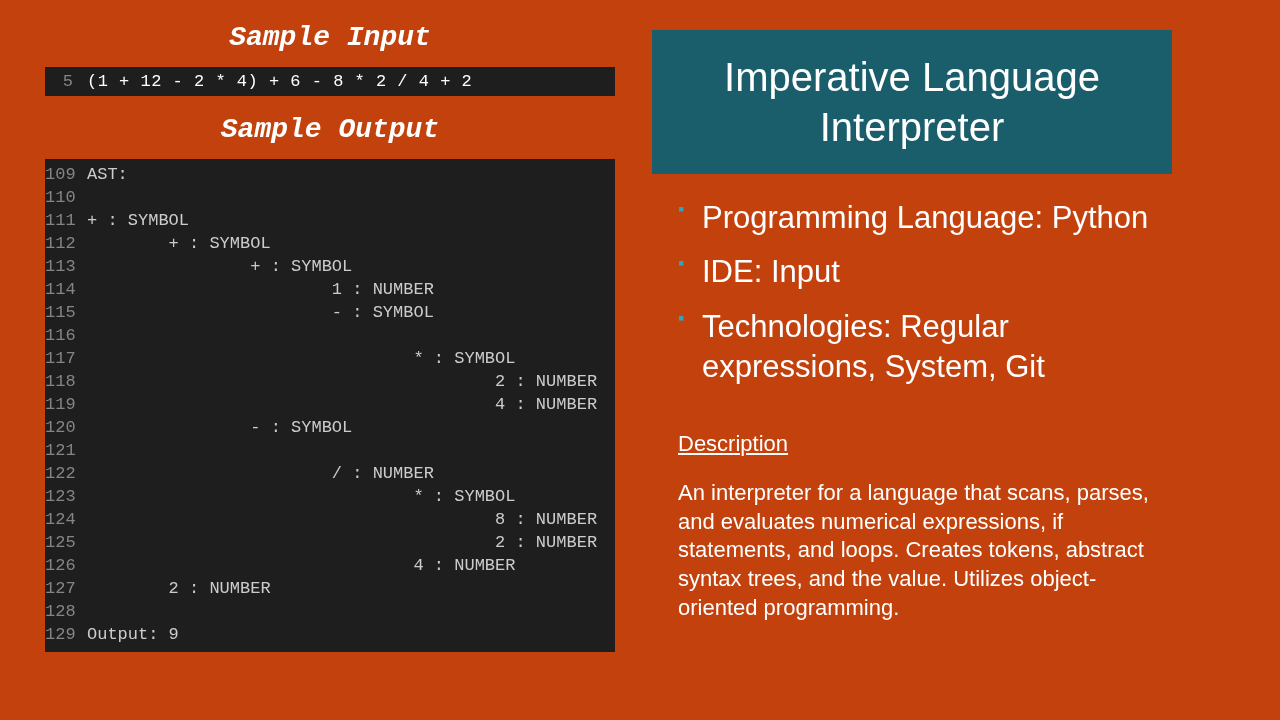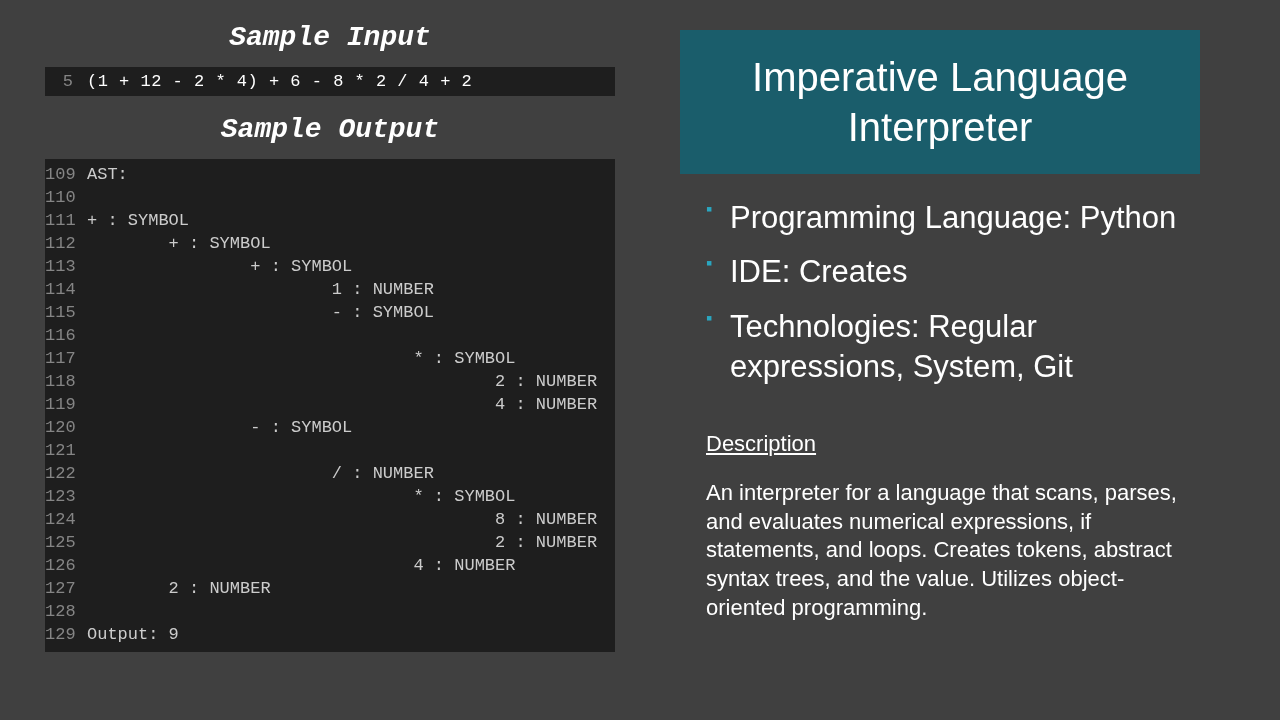--- a/index.html
+++ b/index.html
@@ -1,28 +1,28 @@
 <!DOCTYPE html>
 <html><head>
 <meta charset="utf-8">
 <style>
   * { box-sizing: border-box; margin: 0; padding: 0; }
   html, body { width: 1280px; height: 720px; background: #000; color: #fff; font-family: "Segoe UI", Arial, sans-serif; overflow: hidden; }
-  .slide { width: 1280px; height: 720px; background: #404040; position: relative; }
+  .slide { width: 1280px; height: 720px; background: #c2410c; position: relative; }
   .left { position: absolute; left: 45px; top: 22px; width: 570px; }
   .heading { font-family: "Consolas", "Courier New", monospace; font-style: italic; font-weight: bold; font-size: 28px; color: #fff; text-align: center; margin-bottom: 14px; }
   .code-block { background: #1e1e1e; font-family: "Consolas", "Courier New", monospace; font-size: 17px; line-height: 23px; color: #d4d4d4; }
   .code-block.input { padding: 3px 0; margin-bottom: 18px; }
   .code-block .row { display: flex; }
   .ln { width: 42px; text-align: right; color: #858585; padding-right: 14px; flex-shrink: 0; }
   .code { white-space: pre; color: #ccc; font-family: Liberation Mono, monospace; }
   .code-block.input .code { color: #fff; font-weight: 500; letter-spacing: 0.5px; }
   .output-block { background: #1e1e1e; padding: 4px 0 6px 0; }
 
-  .right { position: absolute; left: 680px; top: 30px; width: 520px; }
+  .right { position: absolute; left: 652px; top: 30px; width: 520px; }
   .title-box { background: #1a5d6b; color: #fff; font-size: 40px; font-weight: 300; text-align: center; padding: 22px 20px; line-height: 1.25; margin-bottom: 24px; }
   .bullets { list-style: none; padding-left: 26px; }
   .bullets li { position: relative; font-size: 31px; color: #fff; margin-bottom: 14px; line-height: 1.3; padding-left: 24px; }
   .bullets li::before { content: "▪"; position: absolute; left: 0; top: 0; color: #2aa6c0; font-size: 18px; }
   .desc-heading { text-decoration: underline; font-size: 22px; color: #fff; margin-top: 44px; margin-left: 26px; margin-bottom: 22px; }
   .desc-body { font-size: 22px; color: #fff; margin-left: 26px; line-height: 1.3; }
 </style>
 </head>
 <body>
 
@@ -123,20 +123,20 @@
           <div class="ln">129</div>
           <div class="code">Output: 9</div>
         </div>
       </div>
   </div>
 
   <div class="right">
     <div class="title-box">Imperative Language Interpreter</div>
     <ul class="bullets" id="bullets">
         <li>Programming Language: Python</li>
-        <li>IDE: Creates</li>
+        <li>IDE: Input</li>
         <li>Technologies: Regular expressions, System, Git</li>
       </ul>
     <div class="desc-heading">Description</div>
     <div class="desc-body">An interpreter for a language that scans, parses, and evaluates numerical expressions, if statements, and loops. Creates tokens, abstract syntax trees, and the value. Utilizes object-oriented programming.</div>
   </div>
 
 </div>
 
 </body></html>

